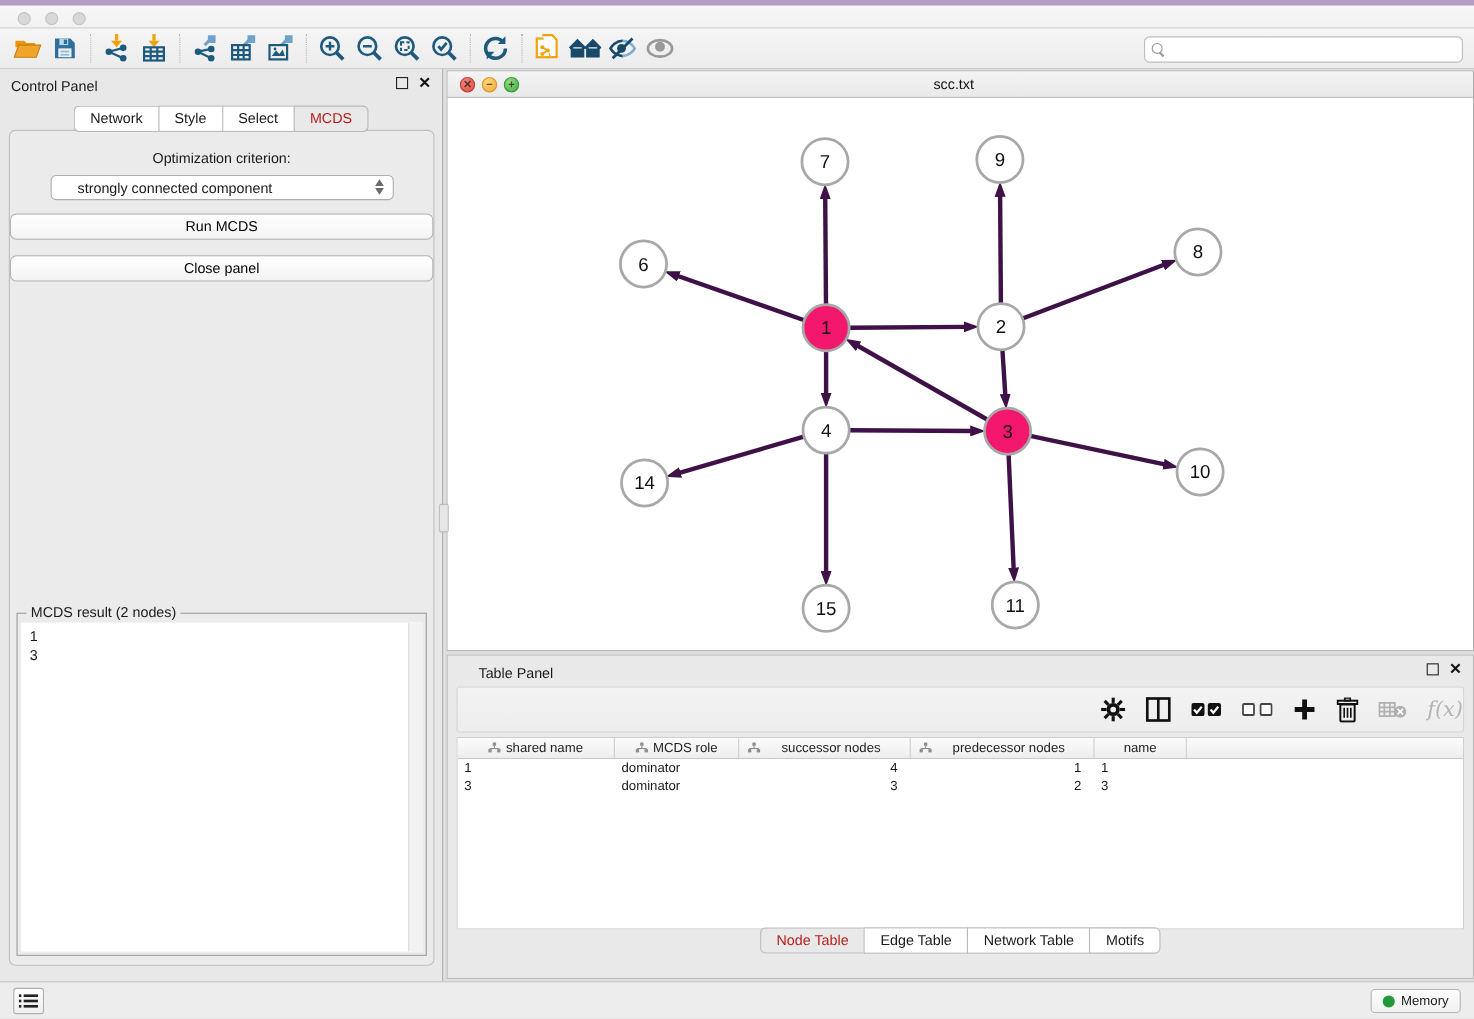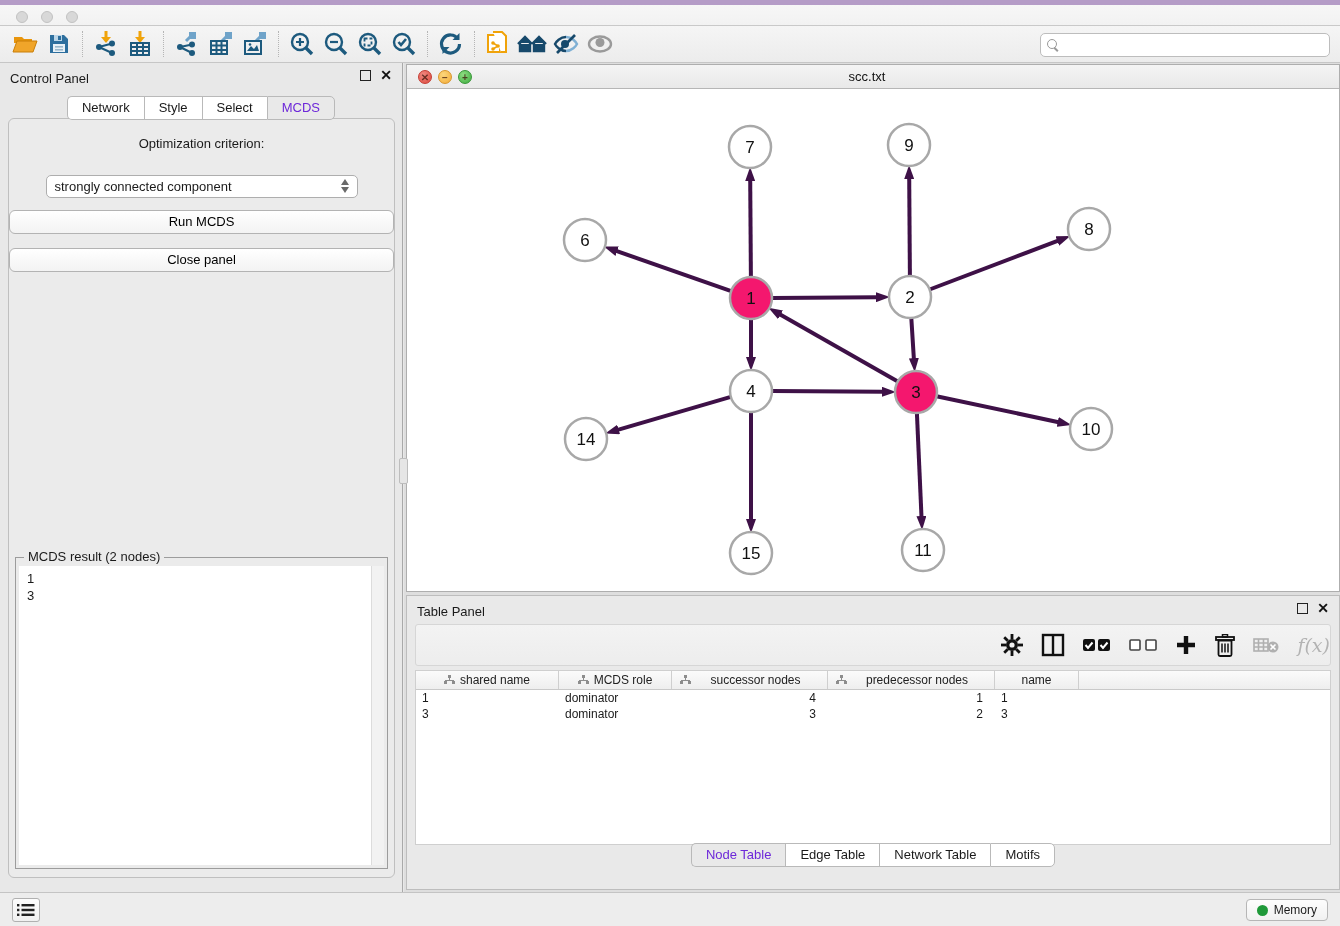--- a/index.html
+++ b/index.html
@@ -34,27 +34,27 @@
   .panel-header .ph-title { position:absolute; left:10px; top:8px; font-size:13px; color:#1a1a1a; }
   .ph-btns { position:absolute; right:10px; top:7px; display:flex; gap:9px; align-items:center; }
   .float-box { width:11px; height:11px; border:1.5px solid #222; cursor:pointer; }
   .close-x { font-size:14px; font-weight:bold; color:#111; line-height:11px; cursor:pointer; }
 
   .cp-tabs { position:absolute; left:0; top:33px; width:100%; display:flex; justify-content:center; z-index:2; }
   .tab-seg { border:1px solid #b9b9b9; border-right:none; background:#fff; padding:3px 14px 4px;
     font-size:13px; cursor:pointer; }
   .tab-seg:first-child { border-radius:5px 0 0 5px; }
   .tab-seg:last-child { border-right:1px solid #b9b9b9; border-radius:0 5px 5px 0; }
-  .tab-seg.active { background:#e9e9e9; color:#6d28d9; }
+  .tab-seg.active { background:#e9e9e9; color:#b91c1c; }
 
   .cp-content { position:absolute; left:8px; top:55px; width:387px; height:760px;
     background:#ebebeb; border:1px solid #bfbfbf; border-radius:6px; }
   .opt-label { text-align:center; margin-top:17px; font-size:13px; }
-  .opt-select { position:relative; margin:24px auto 0; width:312px; height:23px; background:#fff;
-    border:1px solid #aeaeae; border-radius:5px; display:flex; align-items:center; padding-left:8px;
+  .opt-select { position:relative; margin:8px auto 0; width:312px; height:23px; background:#fff;
+    border:1px solid #aeaeae; border-radius:5px; display:flex; align-items:center; padding-left:24px;
     font-size:13px; cursor:pointer; }
   .stepper { position:absolute; right:8px; top:3px; display:flex; flex-direction:column; gap:2px; }
   .stepper .up, .stepper .dn { width:0; height:0; border-left:4px solid transparent; border-right:4px solid transparent; }
   .stepper .up { border-bottom:6px solid #6a6a6a; }
   .stepper .dn { border-top:6px solid #6a6a6a; }
   .btn-row { display:flex; justify-content:center; gap:14px; margin-top:12px;flex-direction:column; }
   .mac-btn { background:linear-gradient(#ffffff,#f3f3f3); border:1px solid #b3b3b3; border-radius:6px;
     padding:3px 16px 4px; font-size:13px; cursor:pointer; }
 
   .result-group { position:absolute; left:6px; right:6px; top:438px; bottom:8px; border:1px solid #9c9c9c; }
@@ -73,21 +73,21 @@
     display:flex; align-items:center; justify-content:center; cursor:pointer; color:rgba(60,20,10,.75); }
   .tl-red   { left:11px; background:radial-gradient(circle at 35% 30%, #f08880, #dd4a3e); border:1px solid #c43c33; }
   .tl-yel   { left:31px; background:radial-gradient(circle at 35% 30%, #fcd67c, #f3ac38); border:1px solid #d7952c; }
   .tl-grn   { left:51px; background:radial-gradient(circle at 35% 30%, #8edc82, #3fae3f); border:1px solid #369636; }
   .net-canvas { position:absolute; left:0; top:24px; width:932px; height:502px; background:#fff; }
 
   .divider-grip { position:absolute; left:399px; top:458px; width:9px; height:26px; background:#e6e6e6;
     border:1px solid #bdbdbd; border-radius:2px; z-index:5; }
 
   
-  .table-panel { position:absolute; left:406px; top:595px; width:934px; height:295px; background:#e9e9e9; border:1px solid #bdbdbd; }
+  .table-panel { position:absolute; left:406px; top:595px; width:934px; height:295px; background:#e9e9e9; border:1px solid #bdbdbd;padding-left:18px; }
   .tp-toolbar { position:absolute; left:8px; right:8px; top:28px; height:42px;
     background:linear-gradient(#f3f3f3,#ededed); border:1px solid #d6d6d6; border-radius:3px;
     display:flex; align-items:center; padding-left:12px; gap:18px;justify-content:flex-end; }
   .tp-icon { display:flex; align-items:center; justify-content:center; cursor:pointer; }
   .fx-label { font-family:"DejaVu Serif", serif; font-style:italic; font-size:19px; color:#b3b3b3; }
 
   .data-table { position:absolute; left:8px; top:74px; right:8px; bottom:44px; background:#fff; border:1px solid #cfcfcf; overflow:hidden; }
   .thead { display:flex; height:19px; background:linear-gradient(#fbfbfb,#eeeeee); border-bottom:1px solid #c9c9c9; }
   .th { display:flex; align-items:center; justify-content:center; gap:5px; font-size:12px; color:#222;
     border-right:1px solid #cfcfcf; position:relative; cursor:pointer; }

